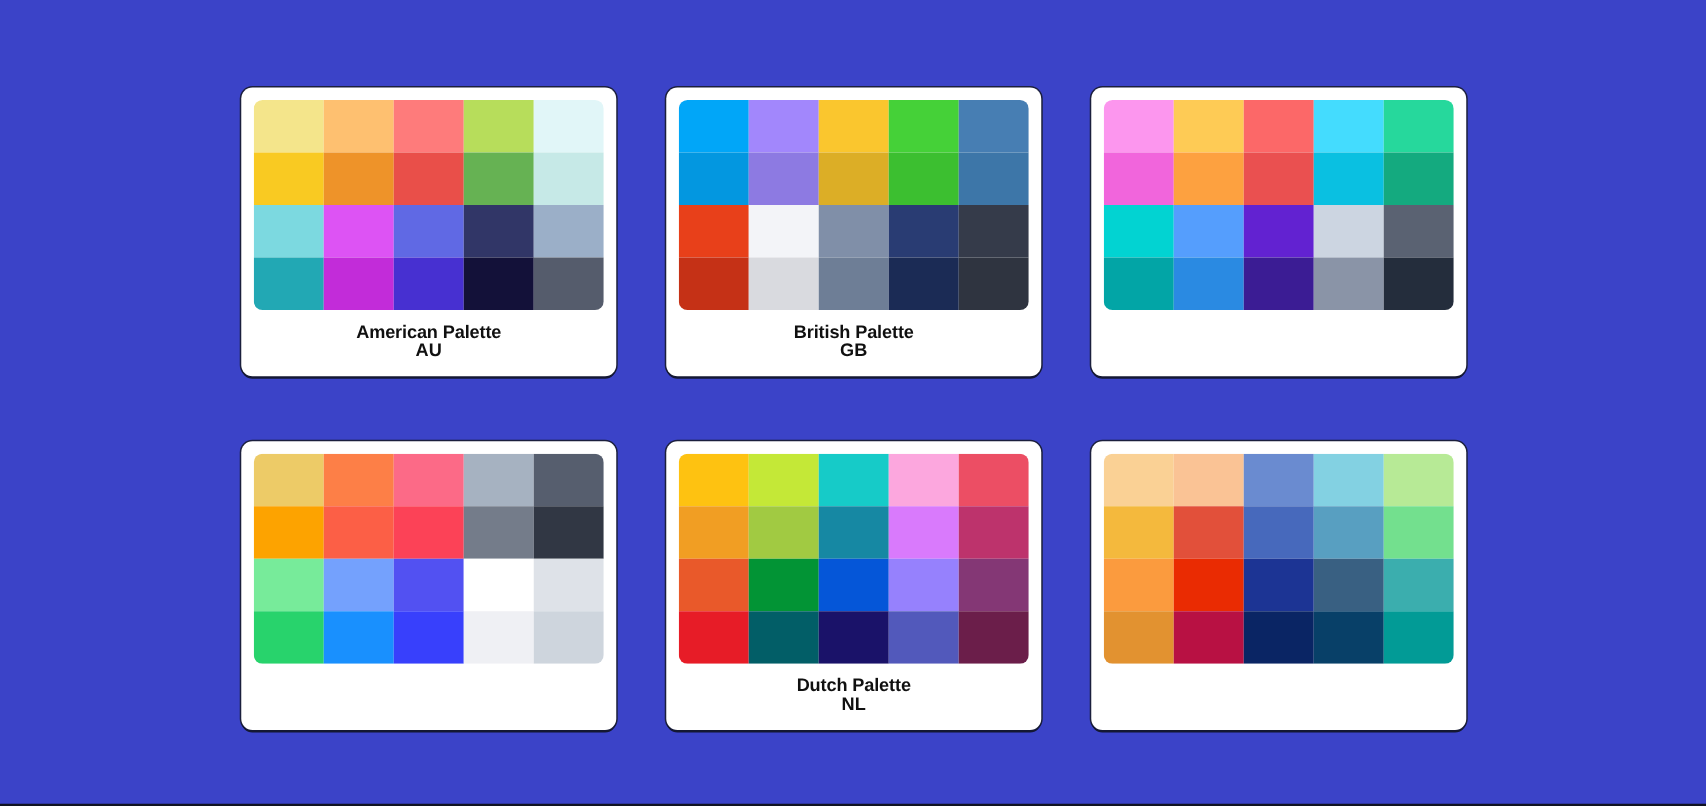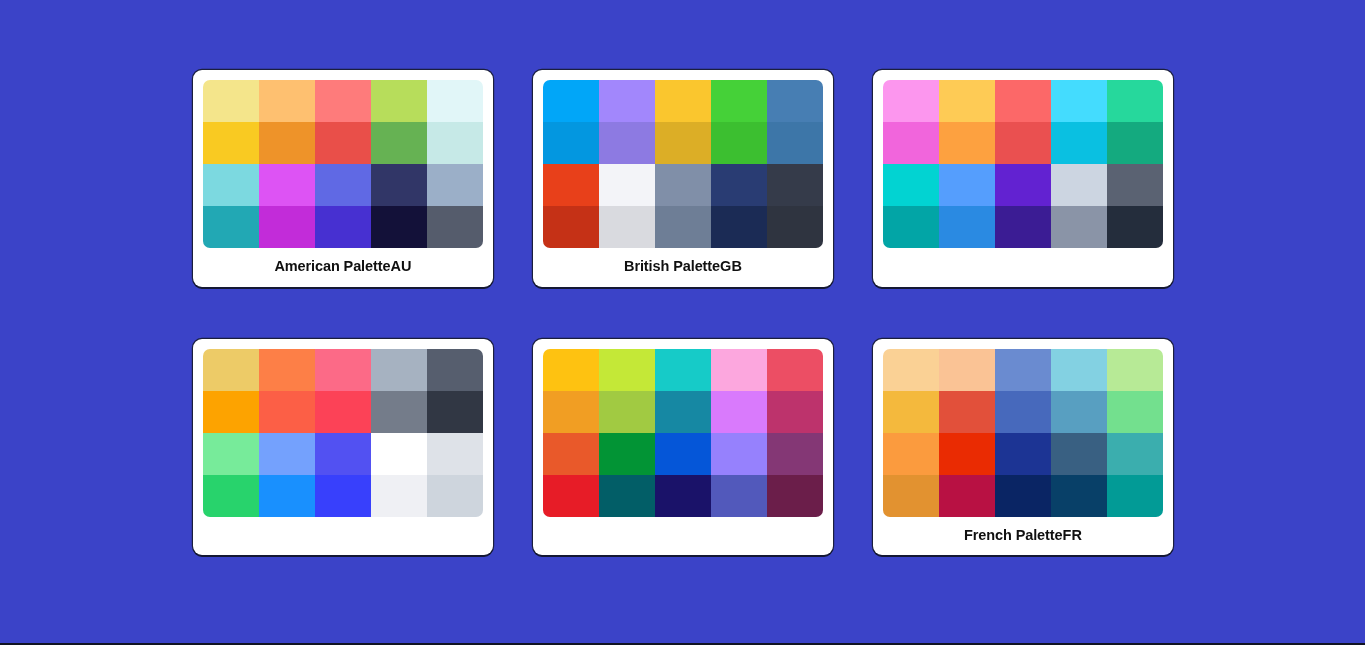--- a/index.html
+++ b/index.html
@@ -69,20 +69,21 @@
   .swatch-cell {
     width: 100%;
     height: 100%;
   }
 
   .card-footer {
     display: flex;
     align-items: center;
     justify-content: center;
     padding: 11px 0 13px 0;
+    flex-direction: column;
   }
 
   .card-title {
     font-size: 14.5px;
     font-weight: bold;
     color: #101010;
     letter-spacing: -0.1px;
     line-height: 1;
     white-space: nowrap;
   }
@@ -221,20 +222,24 @@
           <div class="swatch-cell" style="background: rgb(2, 148, 53);"></div>
           <div class="swatch-cell" style="background: rgb(5, 86, 216);"></div>
           <div class="swatch-cell" style="background: rgb(150, 129, 253);"></div>
           <div class="swatch-cell" style="background: rgb(132, 55, 117);"></div>
           <div class="swatch-cell" style="background: rgb(231, 28, 39);"></div>
           <div class="swatch-cell" style="background: rgb(2, 94, 103);"></div>
           <div class="swatch-cell" style="background: rgb(26, 18, 105);"></div>
           <div class="swatch-cell" style="background: rgb(82, 89, 187);"></div>
           <div class="swatch-cell" style="background: rgb(107, 30, 74);"></div>
         </div>
+        <div class="card-footer">
+          <span class="card-title">Dutch Palette</span>
+          <span class="card-code">NL</span>
+        </div>
       </div>
       <div class="palette-card">
         <div class="swatch-grid">
           <div class="swatch-cell" style="background: rgb(250, 209, 149);"></div>
           <div class="swatch-cell" style="background: rgb(250, 195, 149);"></div>
           <div class="swatch-cell" style="background: rgb(106, 139, 208);"></div>
           <div class="swatch-cell" style="background: rgb(131, 209, 226);"></div>
           <div class="swatch-cell" style="background: rgb(183, 234, 150);"></div>
           <div class="swatch-cell" style="background: rgb(244, 185, 61);"></div>
           <div class="swatch-cell" style="background: rgb(226, 80, 58);"></div>
@@ -245,20 +250,16 @@
           <div class="swatch-cell" style="background: rgb(234, 43, 2);"></div>
           <div class="swatch-cell" style="background: rgb(28, 52, 148);"></div>
           <div class="swatch-cell" style="background: rgb(57, 96, 130);"></div>
           <div class="swatch-cell" style="background: rgb(59, 174, 174);"></div>
           <div class="swatch-cell" style="background: rgb(226, 146, 48);"></div>
           <div class="swatch-cell" style="background: rgb(184, 17, 67);"></div>
           <div class="swatch-cell" style="background: rgb(10, 37, 100);"></div>
           <div class="swatch-cell" style="background: rgb(8, 64, 104);"></div>
           <div class="swatch-cell" style="background: rgb(2, 155, 150);"></div>
         </div>
-        <div class="card-footer">
-          <span class="card-title">French Palette</span>
-          <span class="card-code">FR</span>
-        </div>
       </div>
     </div>
 </div>
 <div id="bottom-rule"></div>
 
 </body></html>

